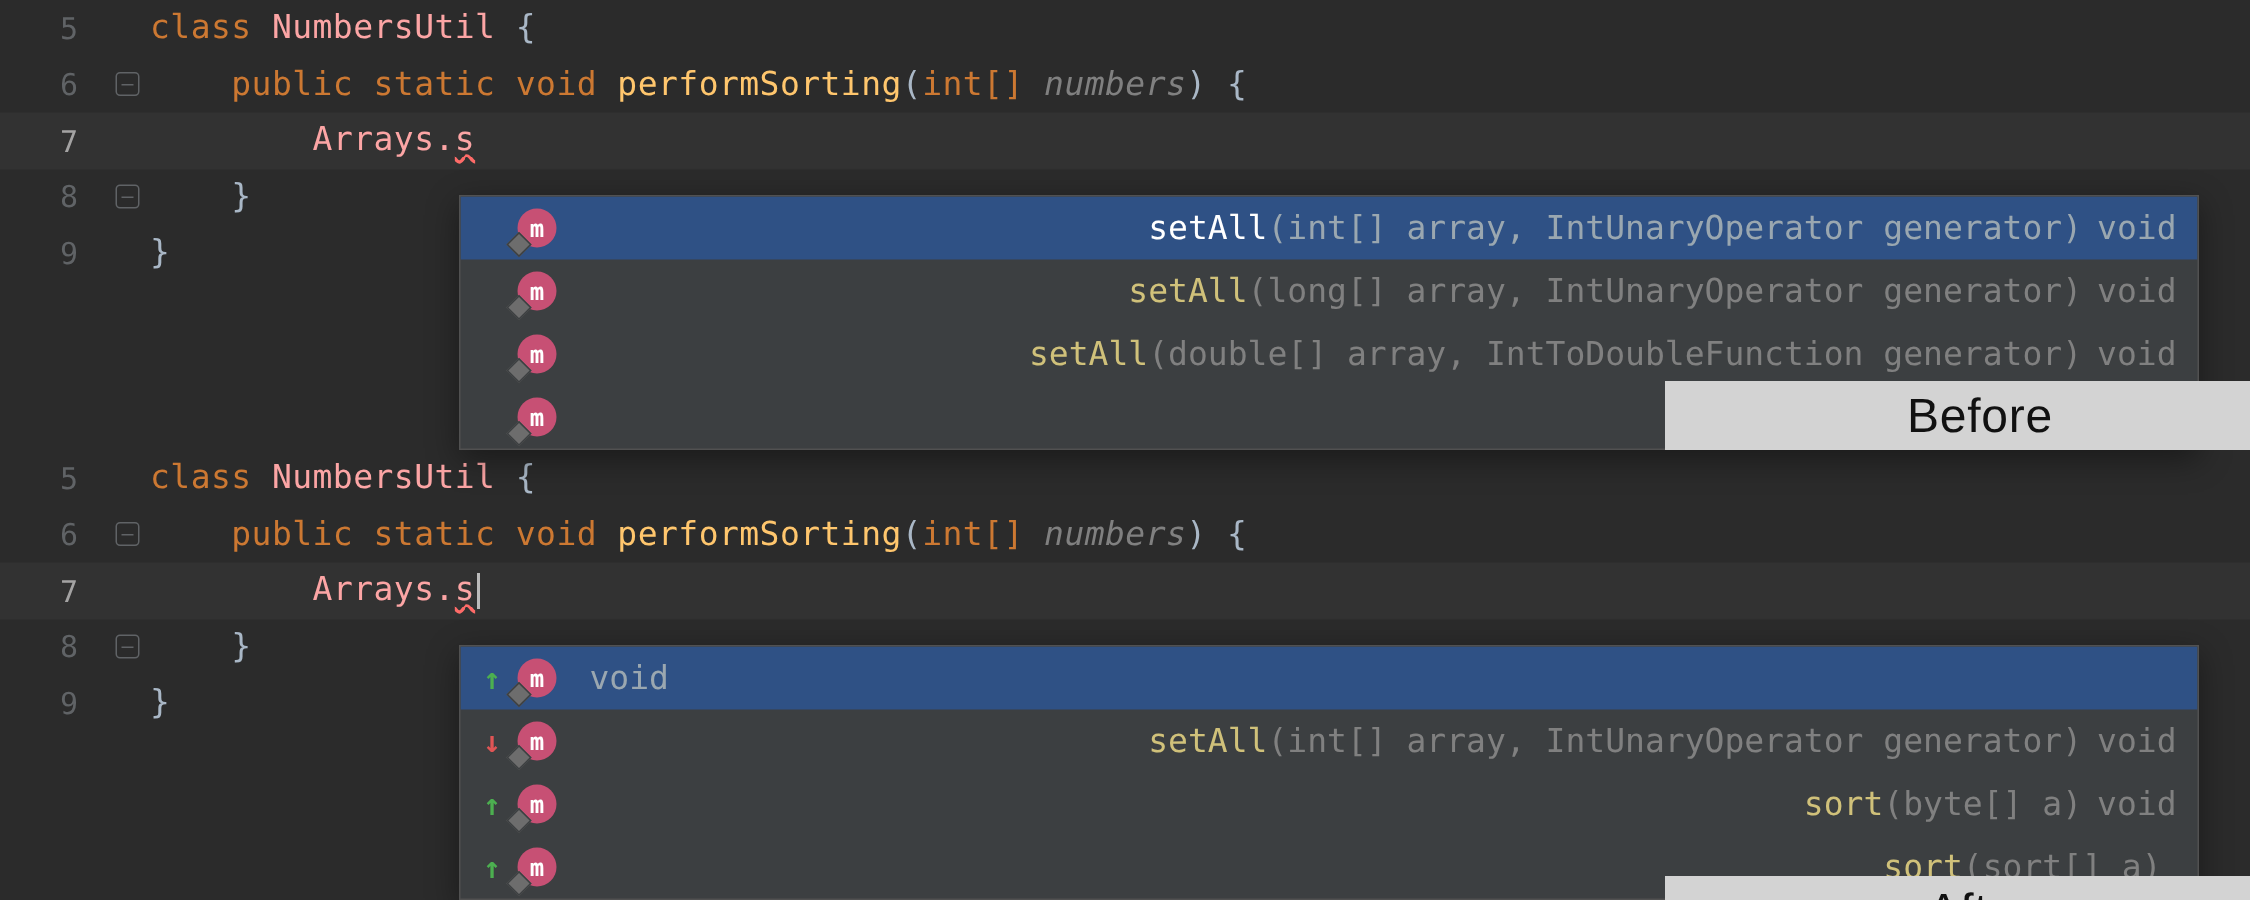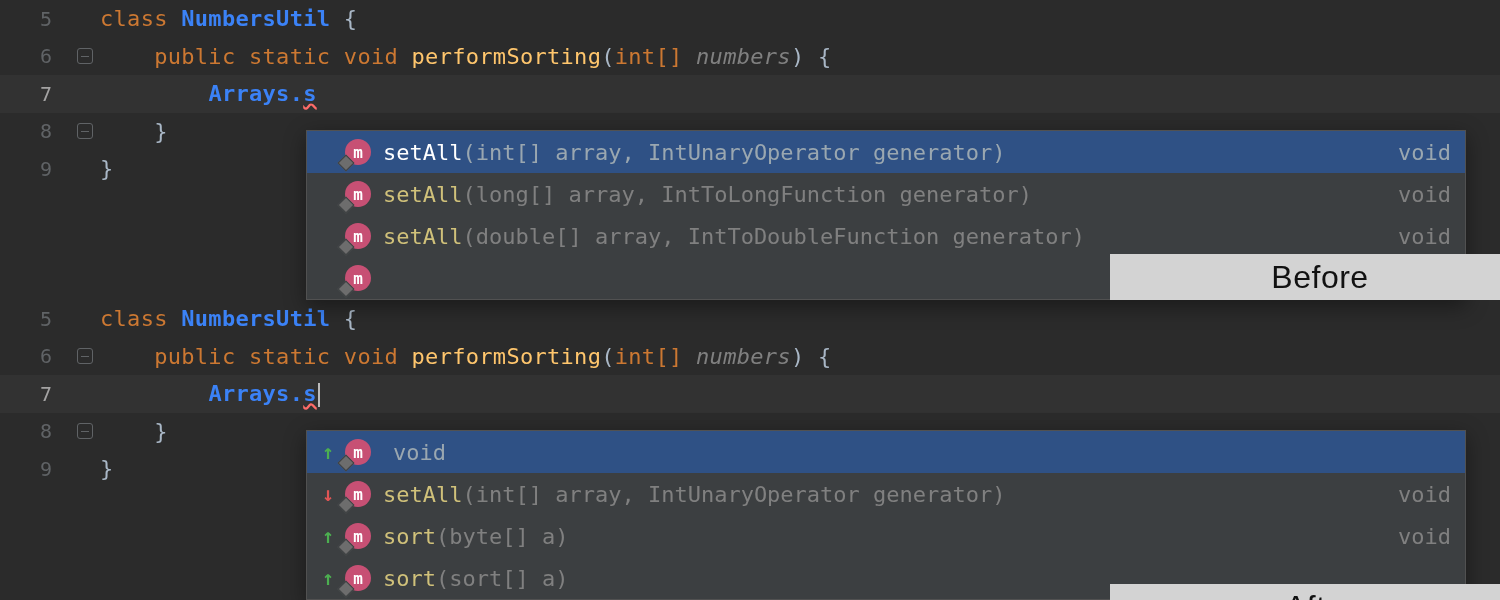--- a/index.html
+++ b/index.html
@@ -64,21 +64,21 @@
     content:"";
     position:absolute;
     left:0; right:0; top:0; bottom:0;
     background:#323232;
     z-index:0;
   }
   .hl-line > * { position: relative; z-index:1; }
 
   .kw     { color: #cc7832; }
   .type   { color: #cc7832; }
-  .ident  { color: #3b82f6; font-weight: bold; }
+  .ident  { color: #fca5a5; }
   .method { color: #ffc66d; }
   .paren  { color: #a9b7c6; }
   .brace  { color: #a9b7c6; }
   .param  { color: #808080; font-style: italic; }
   .err    { text-decoration: underline wavy #ff6b68; text-decoration-skip-ink: none; }
 
   .caret {
     display:inline-block;
     width:2px; height:24px;
     background:#bbbbbb;
@@ -125,21 +125,21 @@
     position: absolute; top:2px; left:2px;
   }
   .p-badge {
     position: absolute;
     bottom: -2px; left: -3px;
     width: 12px; height: 12px;
     background: #6d6d6d;
     transform: rotate(45deg);
     border:1px solid #3c3f41;
   }
-  .sig { flex: 1; white-space: pre; overflow: hidden; }
+  .sig { flex: 1; white-space: pre; overflow: hidden; text-align: right; }
   .sig .mname { color: #d0c17a; font-weight: 500;}
   .sig .mname.sel { color: #e8e8e8; }
   .sig .dim { color: #808080; }
   .ret { color: #808080; padding-left: 10px; }
   .row.selected .ret,
   .row.selected .sig .dim { color: #9aa7b0; }
   .row.selected .sig .mname { color: #ffffff; }
 
   .label-box {
     position: absolute;
@@ -208,21 +208,21 @@
         </span>
       <span class="sig"><span class="mname sel">setAll</span><span class="dim">(int[] array, IntUnaryOperator generator)</span></span>
       <span class="ret">void</span>
     </div>
     <div class="row">
       <span class="rank"></span>
       <span class="icon-wrap">
           <span class="m-icon">m</span>
           <span class="p-badge"></span>
         </span>
-      <span class="sig"><span class="mname">setAll</span><span class="dim">(long[] array, IntToLongFunction generator)</span></span>
+      <span class="sig"><span class="mname">setAll</span><span class="dim">(long[] array, IntUnaryOperator generator)</span></span>
       <span class="ret">void</span>
     </div>
     <div class="row">
       <span class="rank"></span>
       <span class="icon-wrap">
           <span class="m-icon">m</span>
           <span class="p-badge"></span>
         </span>
       <span class="sig"><span class="mname">setAll</span><span class="dim">(double[] array, IntToDoubleFunction generator)</span></span>
       <span class="ret">void</span>

